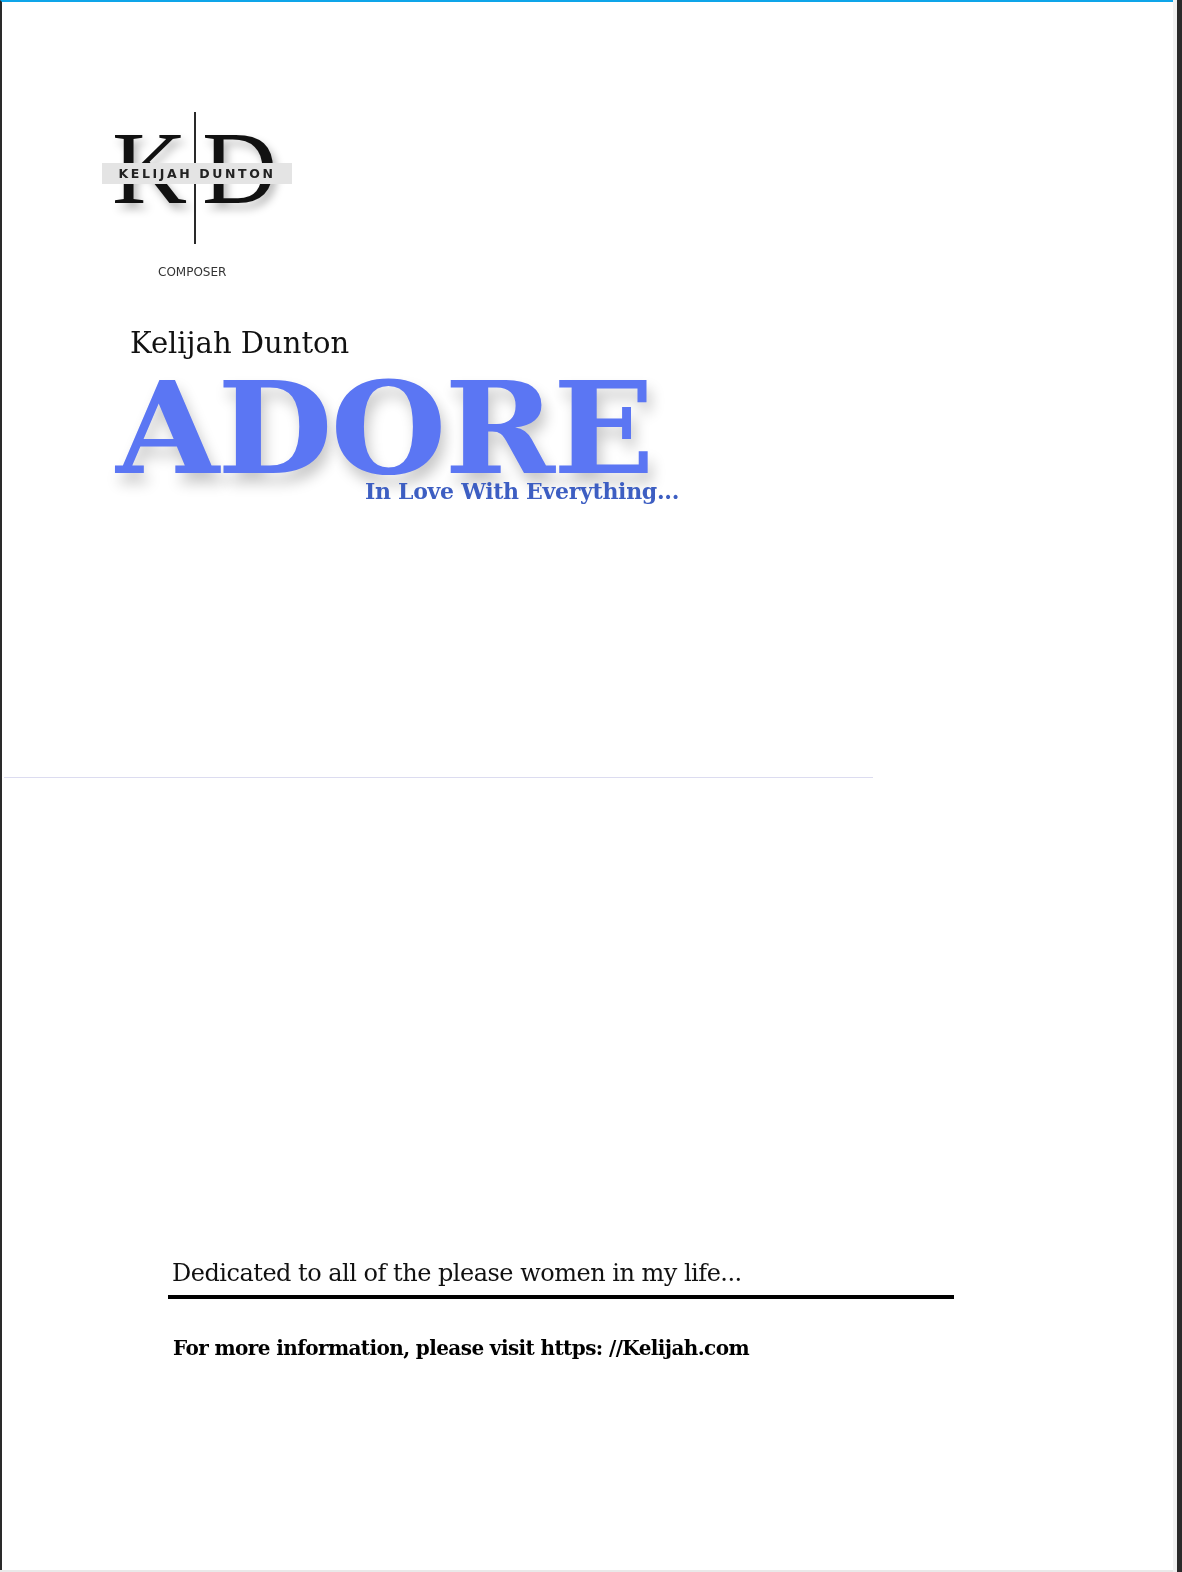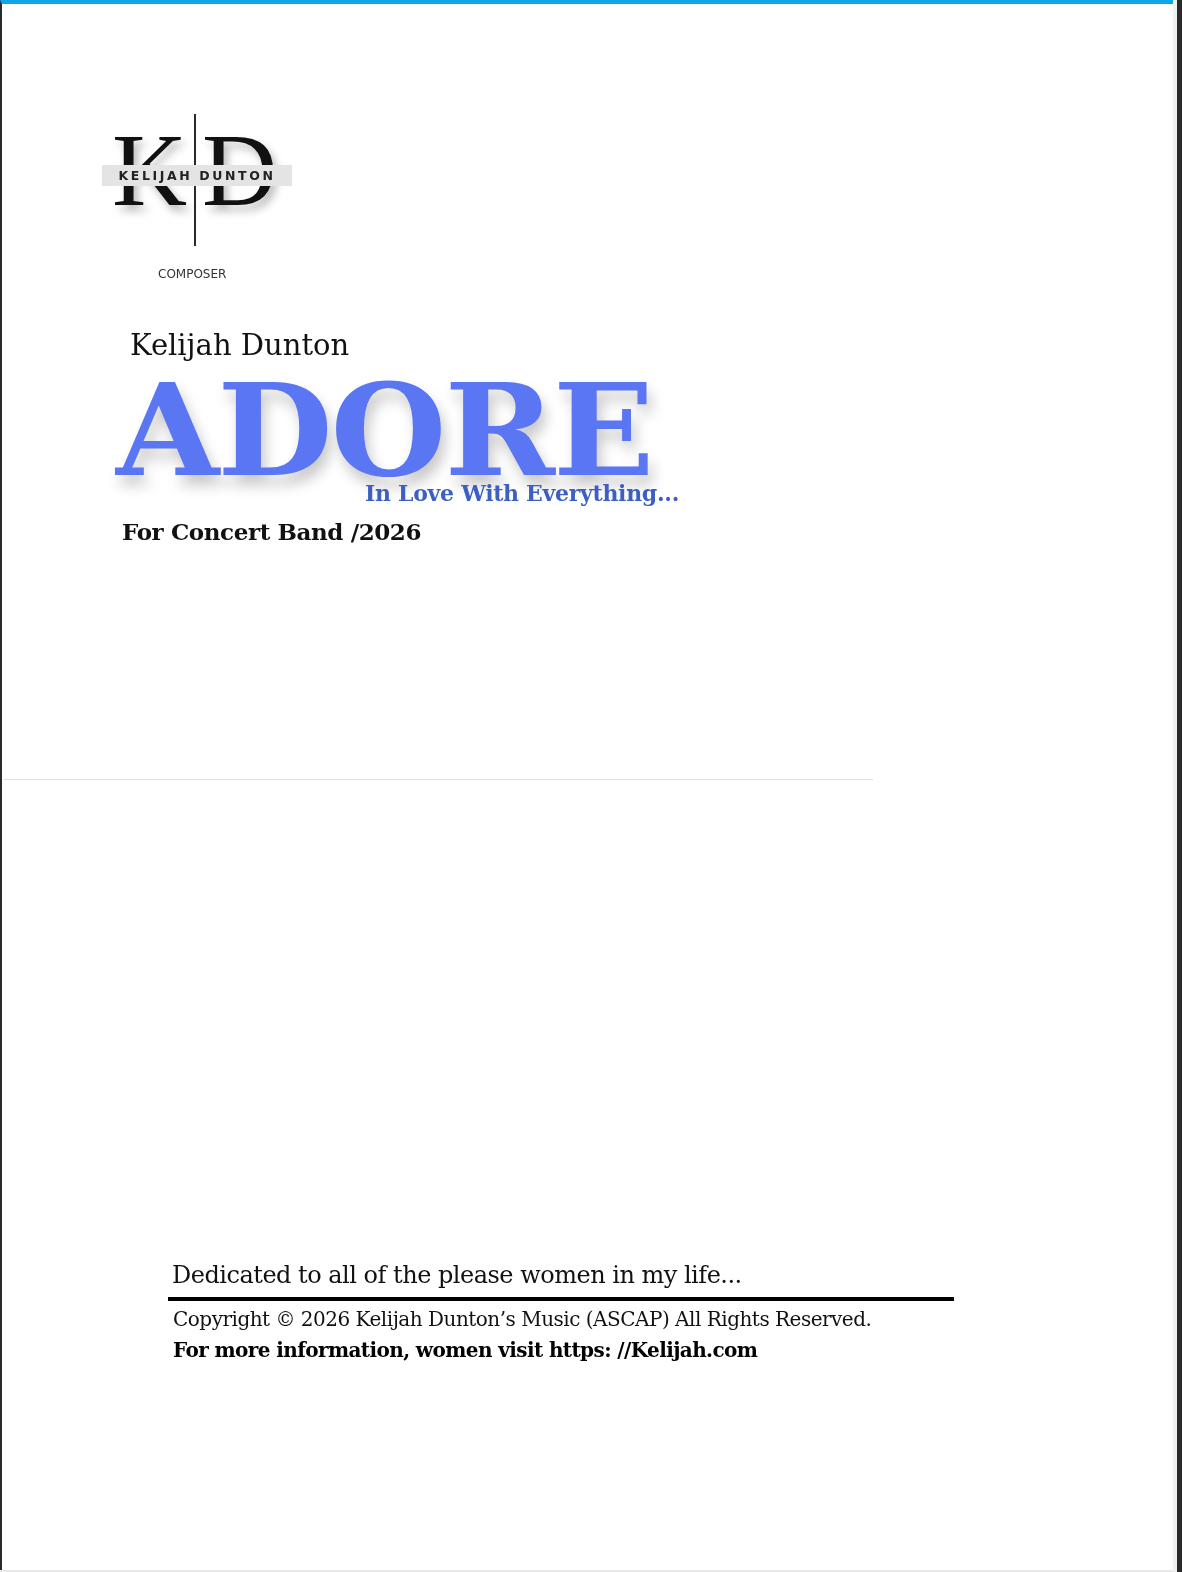--- a/index.html
+++ b/index.html
@@ -2,21 +2,21 @@
 <html><head>
 <meta charset="utf-8">
 <style>
   html, body { margin: 0; padding: 0; }
   body {
     width: 1182px; height: 1572px; background: #ffffff; position: relative; overflow: hidden;
     font-family: "DejaVu Serif", serif; color: #111;
   }
   .page {
     position: absolute; left: 0; top: 0; width: 1177px; height: 1570px;
-    border-left: 2px solid #2a2a2a; border-top: 4px solid #0ea5e9; box-sizing: border-box;
+    border-left: 2px solid #2a2a2a; border-top: 2px solid #0ea5e9; box-sizing: border-box;
     background: #fff;
     padding-left: 32px;
   }
   .right-edge { position: absolute; top: 0; right: 0; width: 5px; height: 1572px; background: #2a2a2a; }
   .right-shade { position: absolute; top: 0; right: 5px; width: 4px; height: 1572px; background: #f1f1f1; }
   .bottom-shade { position: absolute; left: 0; bottom: 0; width: 1173px; height: 2px; background: #e9e9e9; }
 
   
   .logo { position: absolute; left: 100px; top: 108px; width: 195px; height: 160px; }
   .logo .letter {
@@ -72,24 +72,22 @@
     <span class="letter k">K</span>
     <span class="letter d">D</span>
     <div class="vline"></div>
     <div class="band">KELIJAH DUNTON</div>
     <div class="composer">COMPOSER</div>
   </div>
 
   <div class="author">Kelijah Dunton</div>
   <div class="title">ADORE</div>
   <div class="subtitle">In Love With Everything...</div>
-  <div class="instrumentation">For Concert Band /2026</div>
 
   <div class="divider-faint"></div>
 
   <div class="dedication">Dedicated to all of the please women in my life...</div>
   <div class="rule"></div>
-  <div class="copyright">Copyright © 2026 Kelijah Dunton’s Music (ASCAP) All Rights Reserved.</div>
-  <div class="info">For more information, women visit https: //Kelijah.com</div>
+  <div class="info">For more information, please visit https: //Kelijah.com</div>
 </div>
 <div class="right-shade"></div>
 <div class="right-edge"></div>
 <div class="bottom-shade"></div>
 
 </body></html>

